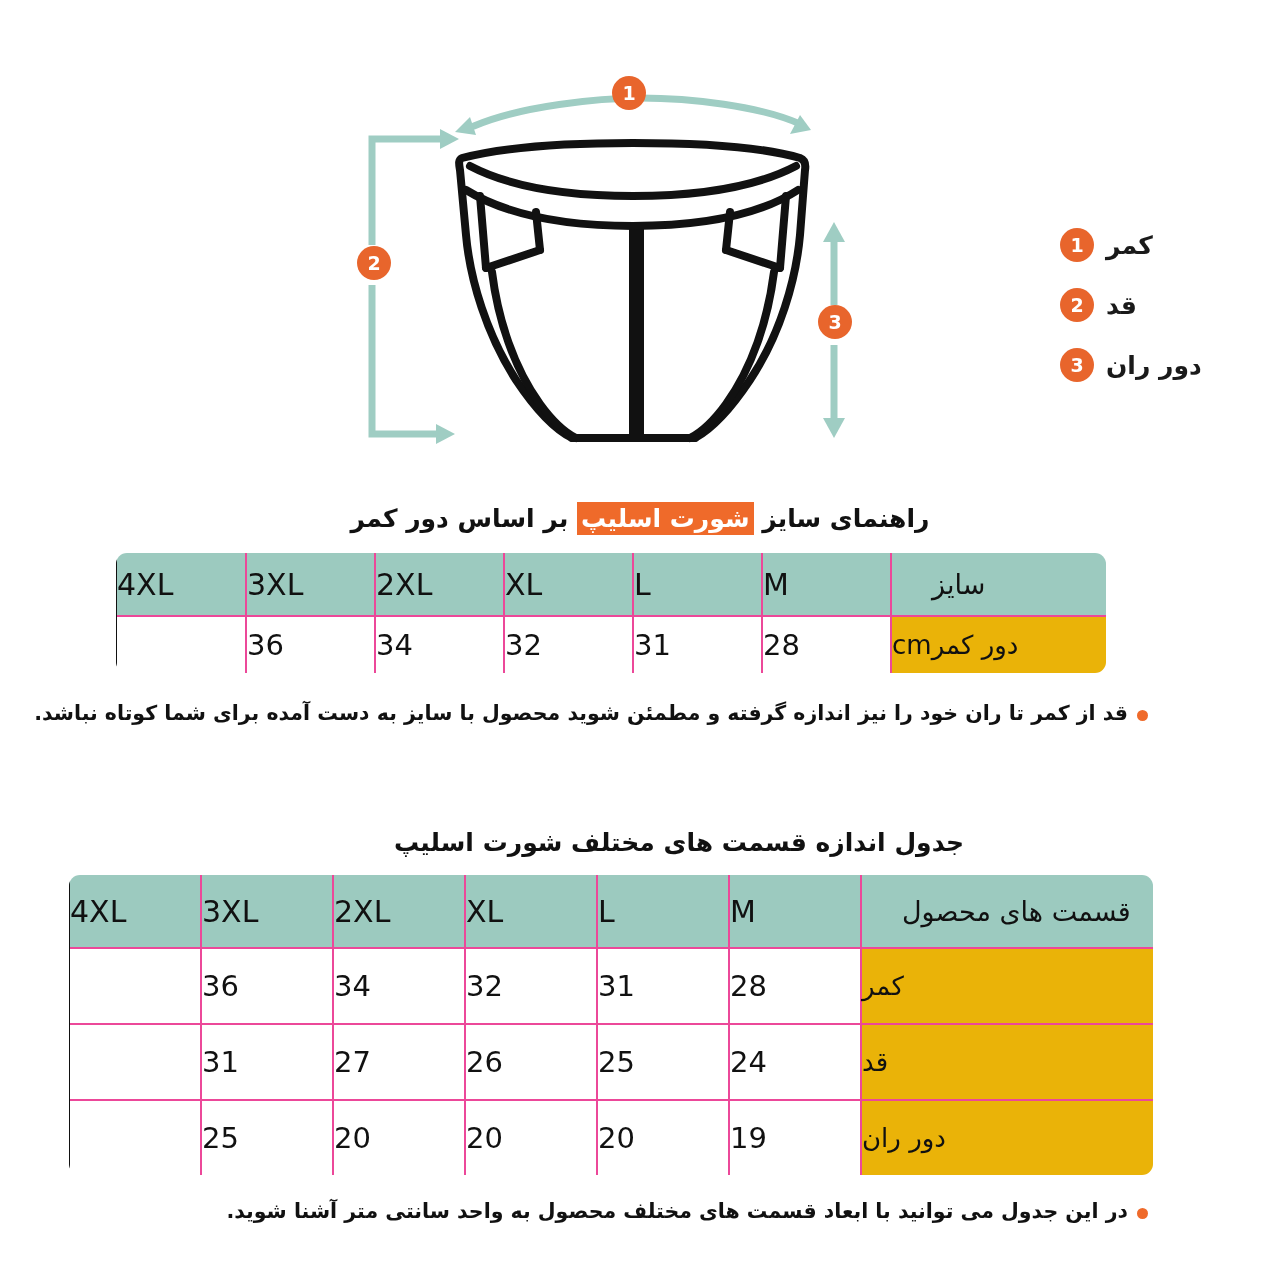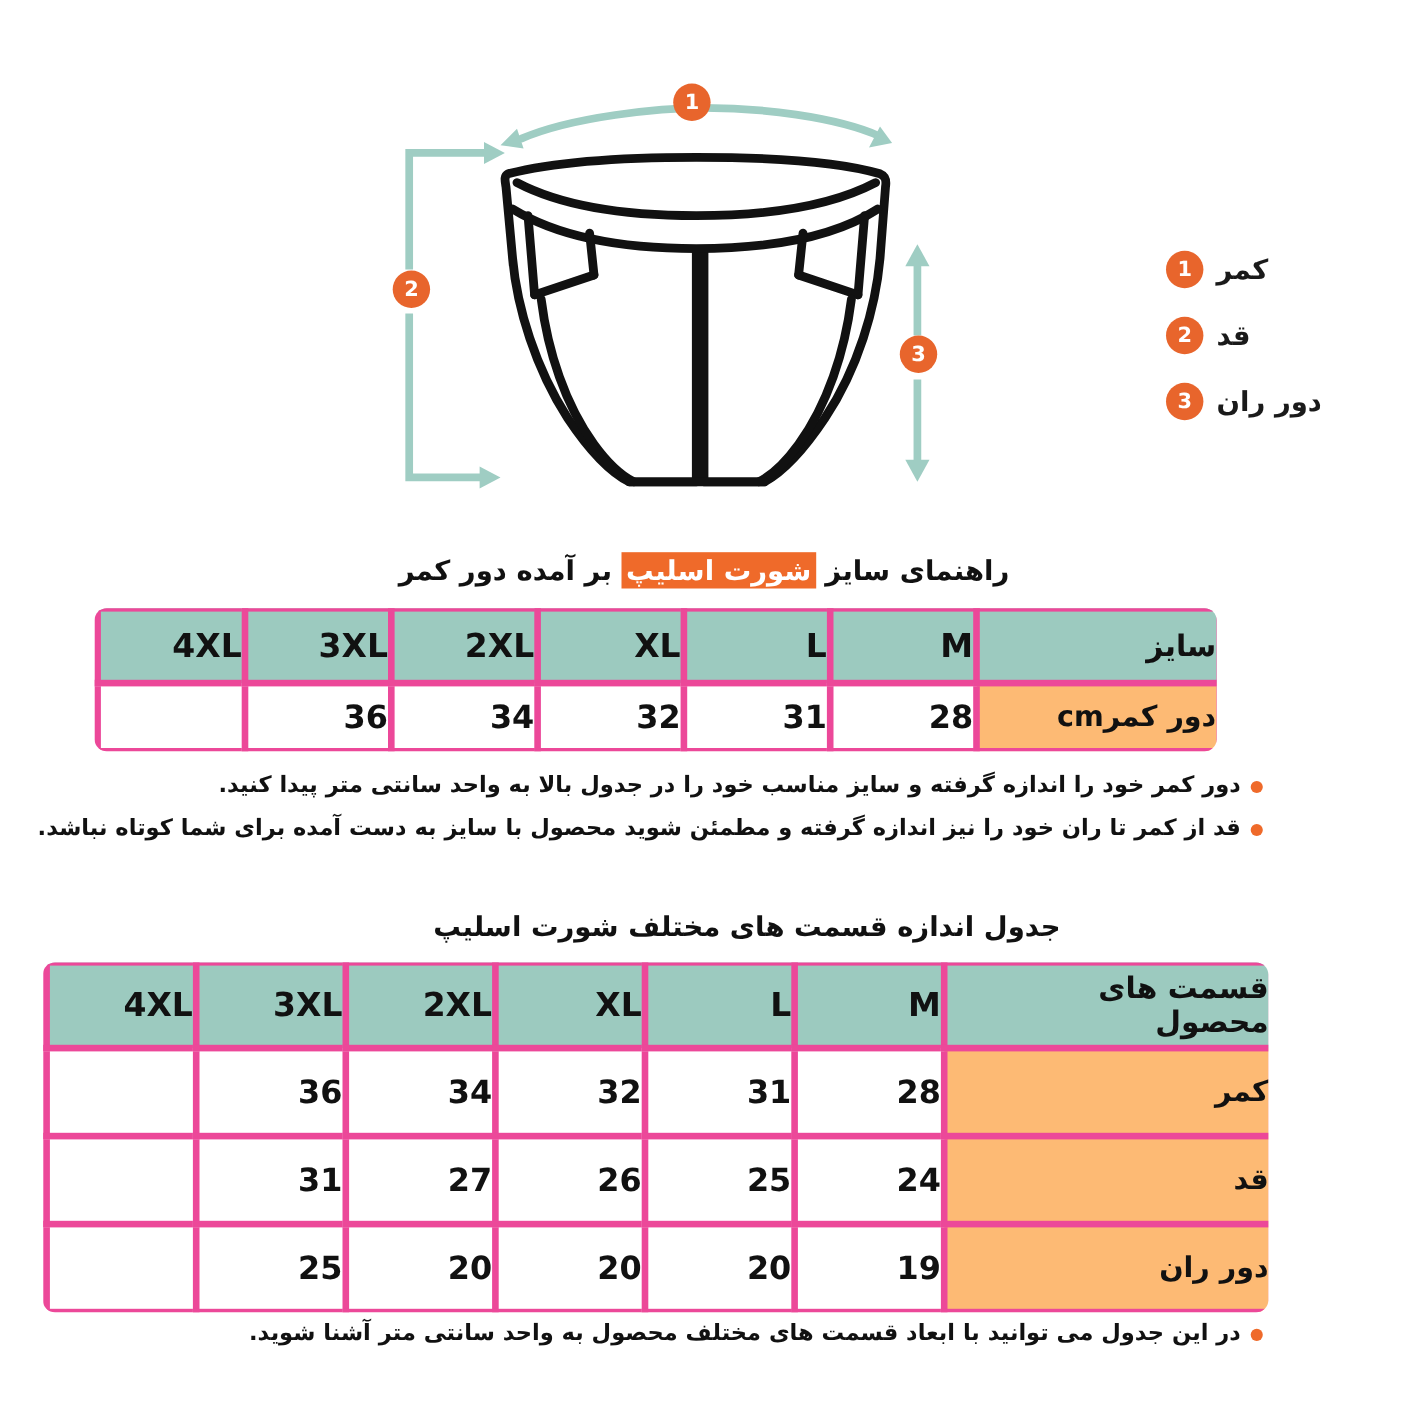--- a/index.html
+++ b/index.html
@@ -100,24 +100,24 @@
   table.size-table {
     border-collapse: collapse;
     table-layout: fixed;
     direction: rtl;
     border: 3px solid #111111;
     border-radius: 14px;
     overflow: hidden;
     background: #ffffff;
   }
   table.size-table td, table.size-table th {
-    border: 6px solid #ec4899;
-    text-align: right;
+    border: 2px solid #ec4899;
+    text-align: left;
     vertical-align: middle;
-    font-weight: bold;
+    font-weight: normal;
     color: #111111;
     padding: 0;
   }
   .hdr-cell {
     background: #9ccabf;
     color: #ee2222;
     font-size: 30px;
     height: 62px;
     font-family: "DejaVu Sans", "Liberation Sans", sans-serif;
   }
@@ -129,21 +129,21 @@
   }
   .val-cell {
     font-size: 29px;
     height: 56px;
     background: #ffffff;
     color: #111111;
   }
   .row-label {
     font-size: 26px;
     direction: rtl;
-    background: #fdba74;
+    background: #eab308;
     color: #111111;
   }
 
   #table1-wrap {
     position: absolute;
     left: 171px;
     top: 550px;
     width: 938px;
   }
   #table1 { width: 938px; }
@@ -296,21 +296,21 @@
       <div class="legend-label">قد</div>
     </div>
     <div class="legend-row">
       <div class="badge">3</div>
       <div class="legend-label">دور ران</div>
     </div>
   </div>
 </div>
 
 <div class="section-title title1">
-  <span>راهنمای سایز </span><span class="hl">شورت اسلیپ</span><span> بر آمده دور کمر</span>
+  <span>راهنمای سایز </span><span class="hl">شورت اسلیپ</span><span> بر اساس دور کمر</span>
 </div>
 
 <div id="table1-wrap">
   <table id="table1" class="size-table">
     <thead>
       <tr>
         <th class="hdr-cell rtl-label" style="width:175px;">سایز</th>
         <th class="hdr-cell" style="width:127px;">M</th>
         <th class="hdr-cell" style="width:127px;">L</th>
         <th class="hdr-cell" style="width:127px;">XL</th>
@@ -329,24 +329,20 @@
         <td class="val-cell">36</td>
         <td class="val-cell"></td>
       </tr>
     </tbody>
   </table>
 </div>
 
 <div class="notes" id="notes1">
   <div class="note-line">
     <div class="note-bullet"></div>
-    <div class="note-text">دور کمر خود را اندازه گرفته و سایز مناسب خود را در جدول بالا به واحد سانتی متر پیدا کنید.</div>
-  </div>
-  <div class="note-line">
-    <div class="note-bullet"></div>
     <div class="note-text">قد از کمر تا ران خود را نیز اندازه گرفته و مطمئن شوید محصول با سایز به دست آمده برای شما کوتاه نباشد.</div>
   </div>
 </div>
 
 <div class="section-title title2">جدول اندازه قسمت های مختلف شورت اسلیپ</div>
 
 <div id="table2-wrap">
   <table id="table2" class="size-table">
     <thead>
       <tr>

